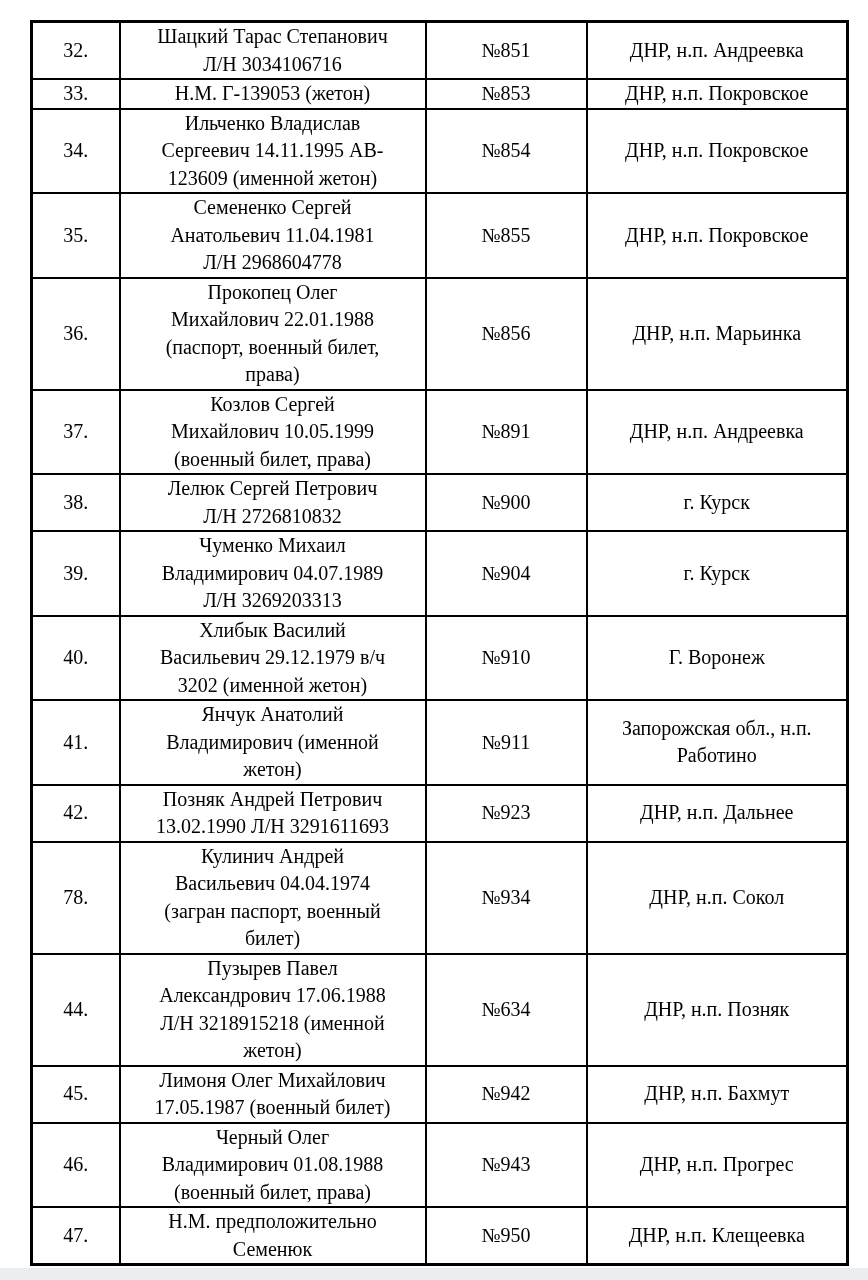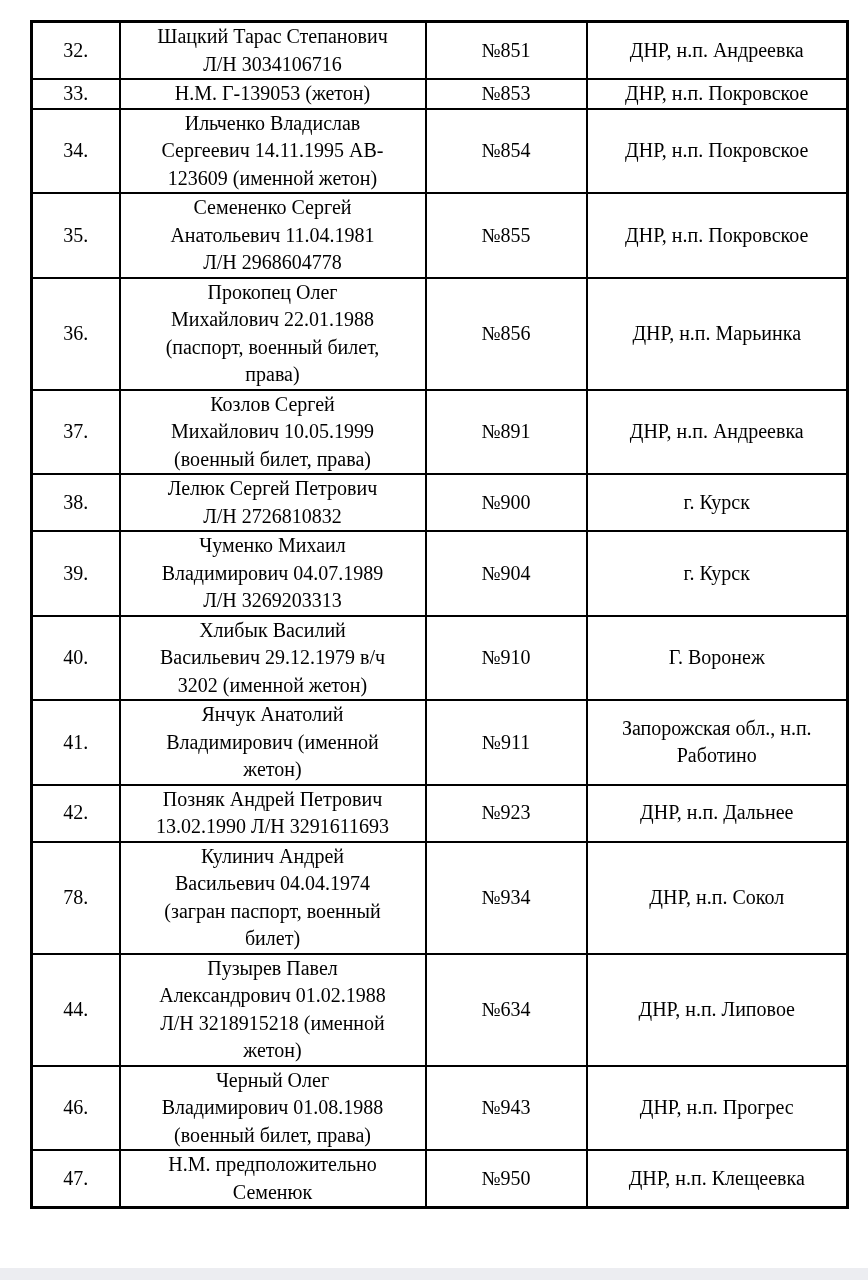--- a/index.html
+++ b/index.html
@@ -148,25 +148,32 @@
         <td>Кулинич Андрей
 Васильевич 04.04.1974
 (загран паспорт, военный
 билет)</td>
         <td>№934</td>
         <td>ДНР, н.п. Сокол</td>
       </tr>
       <tr>
         <td>44.</td>
         <td>Пузырев Павел
-Александрович 01.02.1988
+Александрович 17.06.1988
 Л/Н 3218915218 (именной
 жетон)</td>
         <td>№634</td>
-        <td>ДНР, н.п. Липовое</td>
+        <td>ДНР, н.п. Позняк</td>
+      </tr>
+      <tr>
+        <td>45.</td>
+        <td>Лимоня Олег Михайлович
+17.05.1987 (военный билет)</td>
+        <td>№942</td>
+        <td>ДНР, н.п. Бахмут</td>
       </tr>
       <tr>
         <td>46.</td>
         <td>Черный Олег
 Владимирович 01.08.1988
 (военный билет, права)</td>
         <td>№943</td>
         <td>ДНР, н.п. Прогрес</td>
       </tr>
       <tr>

